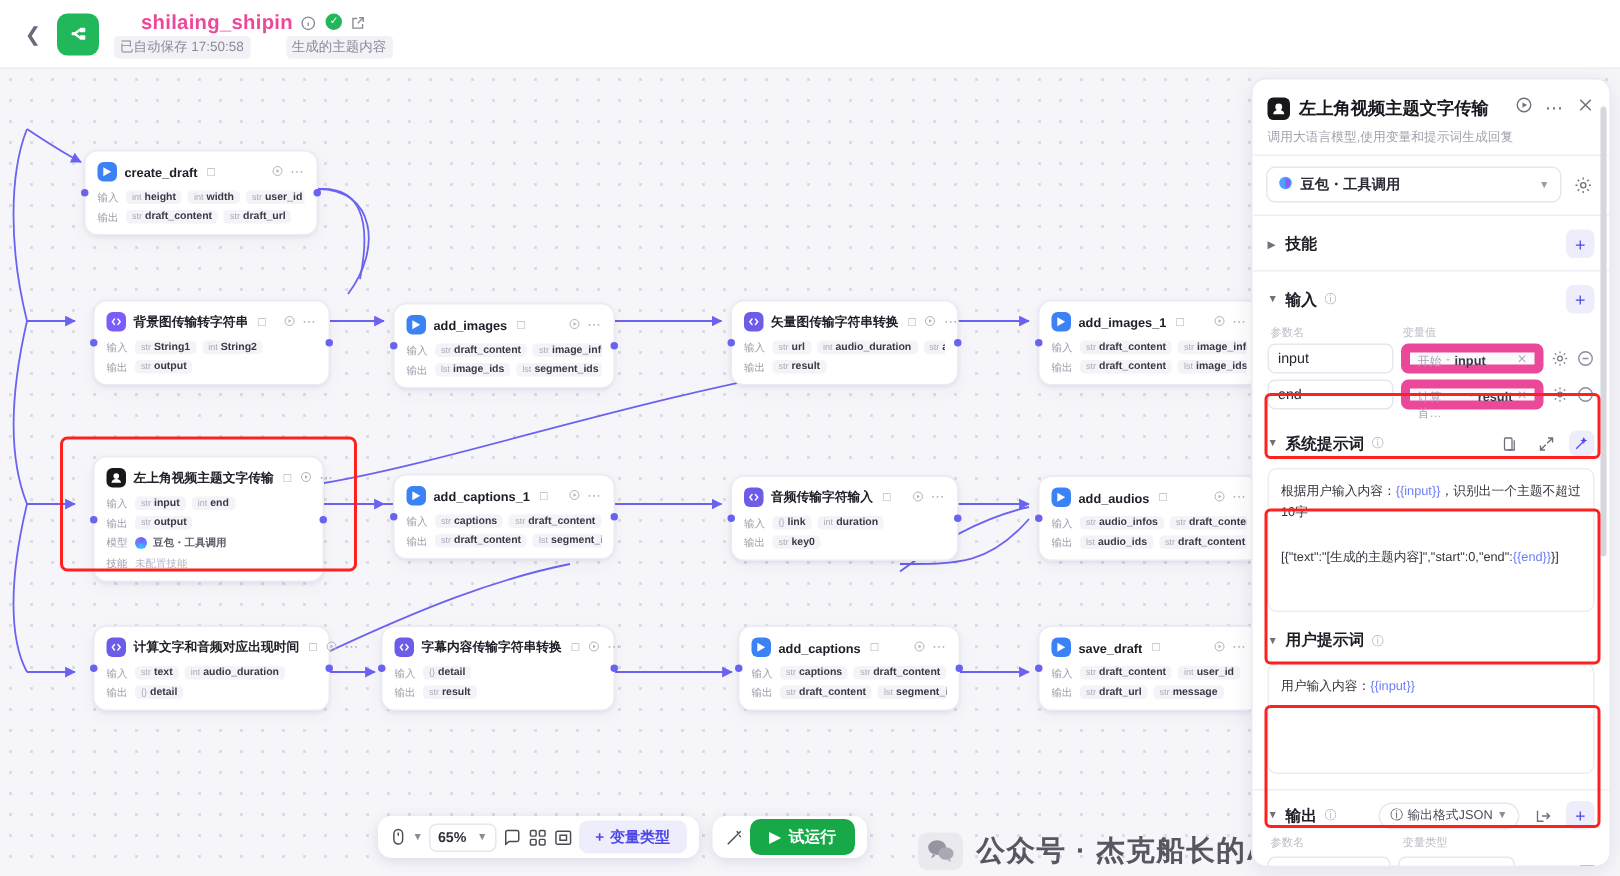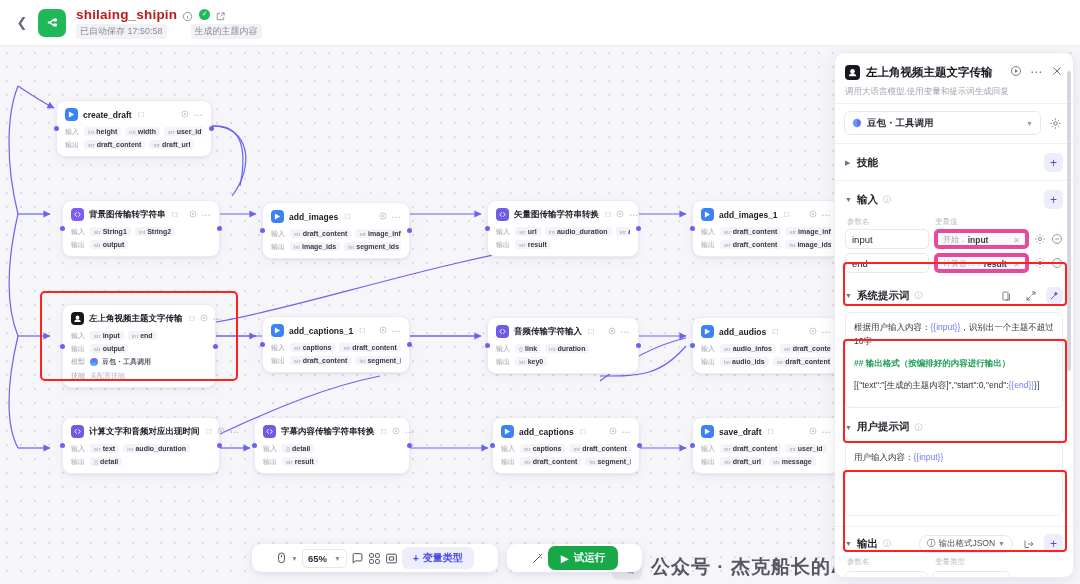--- a/index.html
+++ b/index.html
@@ -21,21 +21,21 @@
     width:20px; height:20px; display:flex; align-items:center; justify-content:center;
     color:#6a6a7a; font-size:13px; cursor:pointer; margin-right:6px;
   }
   .app-logo {
     width:28px; height:28px; border-radius:7px; background:#21b75b;
     display:flex; align-items:center; justify-content:center; margin-right:10px;
   }
   .app-logo svg { display:block; }
   .title-block { display:flex; flex-direction:column; justify-content:center; }
   .title-row { display:flex; align-items:center; gap:5px; }
-  .proj-title { font-size:13.5px; font-weight:bold; color:#b91c1c; letter-spacing:.2px; }
+  .proj-title { font-size:13.5px; font-weight:bold; color:#ec4899; letter-spacing:.2px;margin-left:18px; }
   .ic-sm { width:12px; height:12px; display:inline-block; color:#8a8a99; }
   .badge-green {
     width:11px;height:11px;border-radius:50%;background:#21b75b;
     display:inline-flex;align-items:center;justify-content:center;color:#fff;font-size:7px;
   }
   .sub-row { display:flex; align-items:center; gap:24px; margin-top:2px; }
   .sub-saved { font-size:9px; color:#8a8a99; background:#f2f2f6; padding:1px 4px; border-radius:3px; }
   .sub-unpub { font-size:9px; color:#8a8a99; background:#f2f2f6; padding:1px 4px; border-radius:3px; }
   .top-right { margin-left:auto; display:flex; align-items:center; gap:10px; }
   .icon-btn-plain {
@@ -106,21 +106,21 @@
     position:absolute; border:2px solid #ff2020; border-radius:5px;
     pointer-events:none; z-index:8;
   }
 
   
   .bottom-tools {
     position:absolute; bottom:12px; left:252px; display:flex; gap:9px; z-index:20;
   }
   .tool-group {
     background:#fff; border-radius:9px; box-shadow:0 2px 10px rgba(30,20,80,.12);
-    display:flex; align-items:center; gap:4px; padding:5px 24px; height:28px;
+    display:flex; align-items:center; gap:4px; padding:5px 8px; height:28px;
   }
   .tool-ic { color:#4a4a55; display:flex; align-items:center; justify-content:center; cursor:pointer; }
   .zoom-sel {
     border:1px solid #e6e6ec; border-radius:5px; height:19px; display:flex; align-items:center;
     gap:7px; padding:0 5px; font-size:9.5px; color:#2f2f39; cursor:pointer; font-weight:bold;
   }
   .chev { font-size:7px; color:#8b8b99; }
   .btn-addnode {
     background:#ededfb; color:#4d49e8; font-weight:bold; font-size:10px;
     border-radius:6px; padding:4px 11px; display:flex; align-items:center; gap:4px; cursor:pointer;
@@ -173,22 +173,22 @@
   .sq-ic.accent { background:#ededfb;border-radius:5px;color:#4d49e8; }
 
   .io-hdr { display:flex; gap:6px; padding:0 12px; font-size:7.5px; color:#bcbcc8; }
   .io-hdr .c1 { width:82px; } .io-hdr .c2 { flex:1; }
   .io-row { display:flex; align-items:center; gap:5px; padding:2px 10px; }
   .io-name {
     width:84px; height:20px; border:1px solid #e7e7ee; border-radius:5px;
     font-size:9.5px; color:#26262f; display:flex; align-items:center; padding:0 6px; background:#fff;
   }
   .io-val {
-    flex:1; height:20px; border:4px solid #ec4899; border-radius:5px; background:#fafafd;
-    display:flex; align-items:flex-end; gap:3px; padding:0 5px;
+    flex:1; height:20px; border:6px solid #ec4899; border-radius:5px; background:#fafafd;
+    display:flex; align-items:flex-start; gap:3px; padding:0 5px;
   }
   .io-src { font-size:8px; color:#a6a6b6; }
   .io-ref { font-size:8.5px; color:#3a3a48; font-weight:bold; }
   .io-x { margin-left:auto; font-size:8px; color:#b1b1c0; cursor:pointer; }
   .io-gear { color:#7b7b8c; display:flex; align-items:center; cursor:pointer; }
   .io-minus { color:#8c8c9c; display:flex; align-items:center; cursor:pointer; }
 
   .prompt-box {
     margin:0 10px; border:1px solid #ececf2; border-radius:6px;
     padding:7px 8px; font-size:8.5px; line-height:1.65; color:#33333d;
@@ -919,21 +919,20 @@
               <path d="M15 3l1.6 3.4L20 8l-3.4 1.6L15 13l-1.6-3.4L10 8l3.4-1.6z" fill="currentColor" stroke="none"></path>
             </svg>
         </span>
       </span>
     </div>
     <div class="prompt-box sys">
       <div>
         <span>根据用户输入内容：</span><span class="v-var">{{input}}</span><span>，识别出一个主题不超过10字</span>
       </div>
       <div class="p-blank"></div>
-      <div class="v-head">## 输出格式（按编排好的内容进行输出）</div>
       <div class="p-blank"></div>
       <div>
         <span>[{"text":"[生成的主题内容]","start":0,"end":</span><span class="v-var">{{end}}</span><span>}]</span>
       </div>
     </div>
     <div class="hl-red" style="left:8px; top:286px; width:224px; height:104px;"></div>
 
     <div class="sec-row" style="padding-top:12px;">
       <span class="sec-caret">▼</span>
       <span class="sec-title">用户提示词</span>

